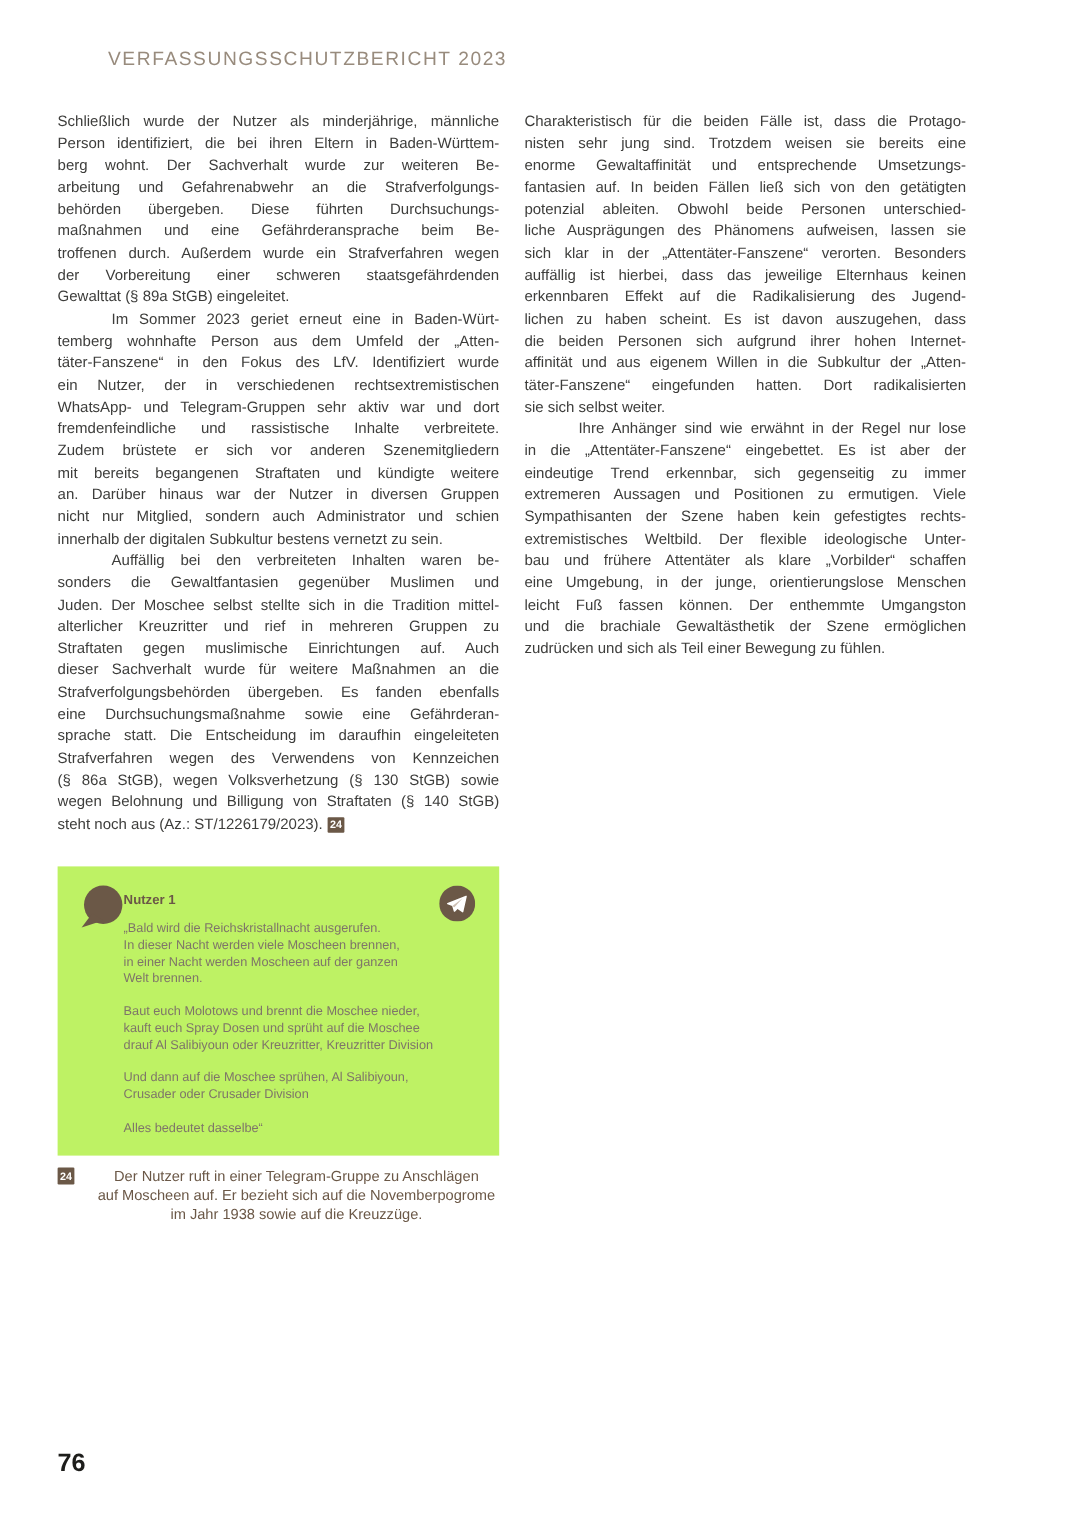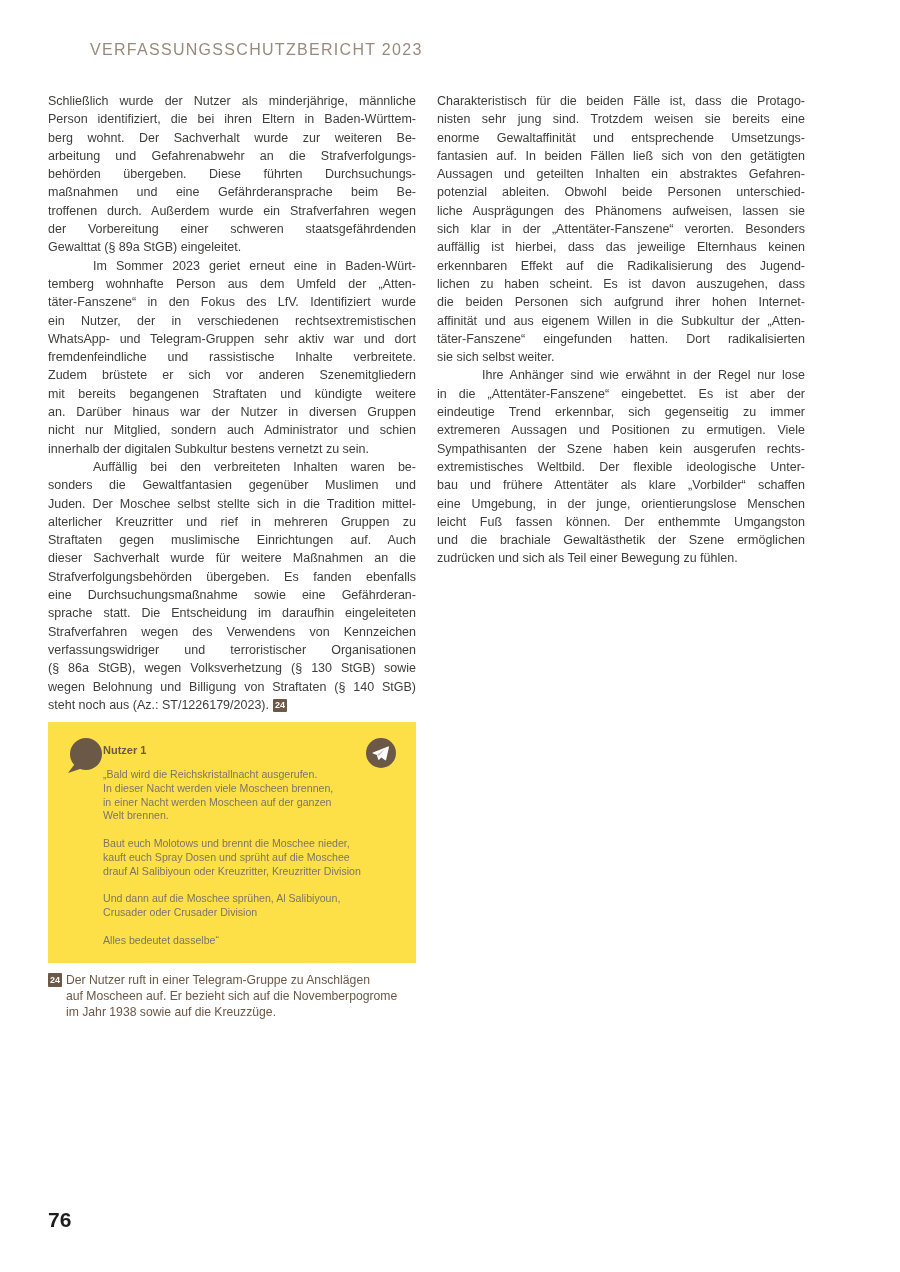--- a/index.html
+++ b/index.html
@@ -23,21 +23,21 @@
   }
   .line.last{text-align-last:left;}
   .line.indent{text-indent:45px;}
   .fn-badge{
     display:inline-block;background:#6b5847;color:#ffffff;
     font-size:9px;font-weight:700;line-height:11px;padding:1px 2px;
     border-radius:1px;margin-left:4px;vertical-align:1px;
   }
   .quote-box{
     position:absolute;left:48px;top:722px;width:368px;height:241px;
-    background:#fde047;box-sizing:border-box;
+    background:#bef264;box-sizing:border-box;
   }
   .quote-header{position:relative;height:46px;}
   .bubble-icon{position:absolute;left:14px;top:14px;width:44px;height:40px;}
   .quote-author{
     position:absolute;left:55px;top:22px;
     font-size:11px;font-weight:700;color:#6b5847;
   }
   .tg-icon{position:absolute;right:20px;top:16px;width:30px;height:30px;}
   .stanzas{padding-left:55px;padding-right:16px;}
   .stanza{margin-bottom:13.8px;}
@@ -46,21 +46,21 @@
     white-space:nowrap;font-weight:400;
   }
   .footnote{position:absolute;left:48px;top:972px;width:380px;}
   .fn-marker{
     position:absolute;left:0;top:1px;display:inline-block;
     background:#6b5847;color:#ffffff;font-size:9px;font-weight:700;
     line-height:12px;padding:1px 2px;border-radius:1px;
   }
   .fn-lines{padding-left:18px;}
   .fn-line{
-    font-size:12.2px;line-height:16.2px;color:#6b5847;white-space:nowrap;
+    font-size:12.2px;line-height:16.2px;color:#6b5847;white-space:nowrap;text-align:center;
   }
   .page-number{
     position:absolute;left:48px;top:1208px;
     font-size:21px;font-weight:700;color:#1d1d1b;
   }
 </style>
 </head>
 <body>
 
 <div class="page">
@@ -97,50 +97,48 @@
           <div class="line indent">Auffällig bei den verbreiteten Inhalten waren be-</div>
           <div class="line">sonders die Gewaltfantasien gegenüber Muslimen und</div>
           <div class="line">Juden. Der Moschee selbst stellte sich in die Tradition mittel-</div>
           <div class="line">alterlicher Kreuzritter und rief in mehreren Gruppen zu</div>
           <div class="line">Straftaten gegen muslimische Einrichtungen auf. Auch</div>
           <div class="line">dieser Sachverhalt wurde für weitere Maßnahmen an die</div>
           <div class="line">Strafverfolgungsbehörden übergeben. Es fanden ebenfalls</div>
           <div class="line">eine Durchsuchungsmaßnahme sowie eine Gefährderan-</div>
           <div class="line">sprache statt. Die Entscheidung im daraufhin eingeleiteten</div>
           <div class="line">Strafverfahren wegen des Verwendens von Kennzeichen</div>
-          <div class="line">verfassungswidriger und terroristischer Organisationen</div>
           <div class="line">(§ 86a StGB), wegen Volksverhetzung (§ 130 StGB) sowie</div>
           <div class="line">wegen Belohnung und Billigung von Straftaten (§ 140 StGB)</div>
           <div class="line last">steht noch aus (Az.: ST/1226179/2023).<span class="fn-badge">24</span></div>
         </div>
       </div>
     <div class="col" id="col-right">
         <div class="para">
           <div class="line">Charakteristisch für die beiden Fälle ist, dass die Protago-</div>
           <div class="line">nisten sehr jung sind. Trotzdem weisen sie bereits eine</div>
           <div class="line">enorme Gewaltaffinität und entsprechende Umsetzungs-</div>
           <div class="line">fantasien auf. In beiden Fällen ließ sich von den getätigten</div>
-          <div class="line">Aussagen und geteilten Inhalten ein abstraktes Gefahren-</div>
           <div class="line">potenzial ableiten. Obwohl beide Personen unterschied-</div>
           <div class="line">liche Ausprägungen des Phänomens aufweisen, lassen sie</div>
           <div class="line">sich klar in der „Attentäter-Fanszene“ verorten. Besonders</div>
           <div class="line">auffällig ist hierbei, dass das jeweilige Elternhaus keinen</div>
           <div class="line">erkennbaren Effekt auf die Radikalisierung des Jugend-</div>
           <div class="line">lichen zu haben scheint. Es ist davon auszugehen, dass</div>
           <div class="line">die beiden Personen sich aufgrund ihrer hohen Internet-</div>
           <div class="line">affinität und aus eigenem Willen in die Subkultur der „Atten-</div>
           <div class="line">täter-Fanszene“ eingefunden hatten. Dort radikalisierten</div>
           <div class="line last">sie sich selbst weiter.</div>
         </div>
         <div class="para">
           <div class="line indent">Ihre Anhänger sind wie erwähnt in der Regel nur lose</div>
           <div class="line">in die „Attentäter-Fanszene“ eingebettet. Es ist aber der</div>
           <div class="line">eindeutige Trend erkennbar, sich gegenseitig zu immer</div>
           <div class="line">extremeren Aussagen und Positionen zu ermutigen. Viele</div>
-          <div class="line">Sympathisanten der Szene haben kein ausgerufen rechts-</div>
+          <div class="line">Sympathisanten der Szene haben kein gefestigtes rechts-</div>
           <div class="line">extremistisches Weltbild. Der flexible ideologische Unter-</div>
           <div class="line">bau und frühere Attentäter als klare „Vorbilder“ schaffen</div>
           <div class="line">eine Umgebung, in der junge, orientierungslose Menschen</div>
           <div class="line">leicht Fuß fassen können. Der enthemmte Umgangston</div>
           <div class="line">und die brachiale Gewaltästhetik der Szene ermöglichen</div>
           <div class="line last">zudrücken und sich als Teil einer Bewegung zu fühlen.</div>
         </div>
       </div>
   </div>
 

